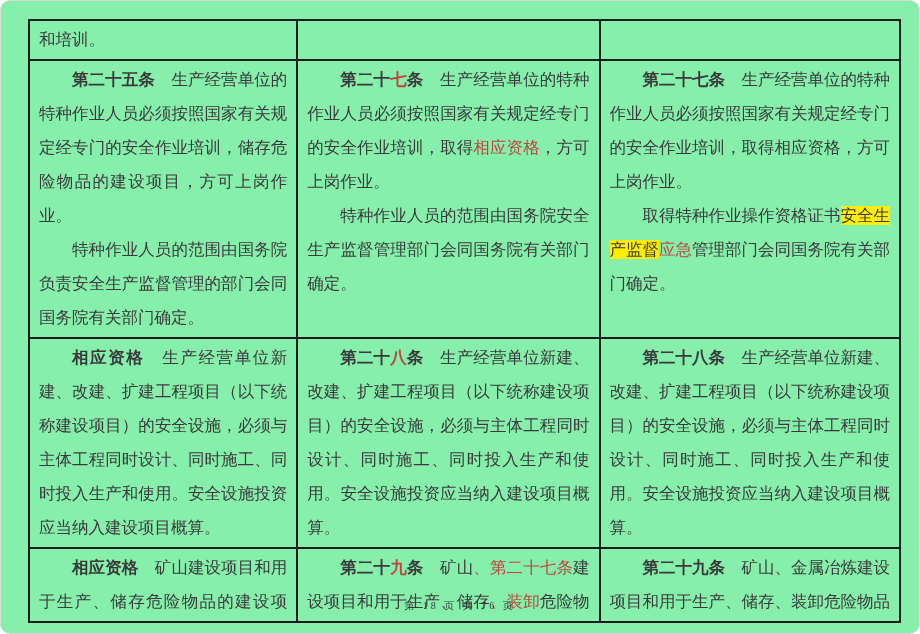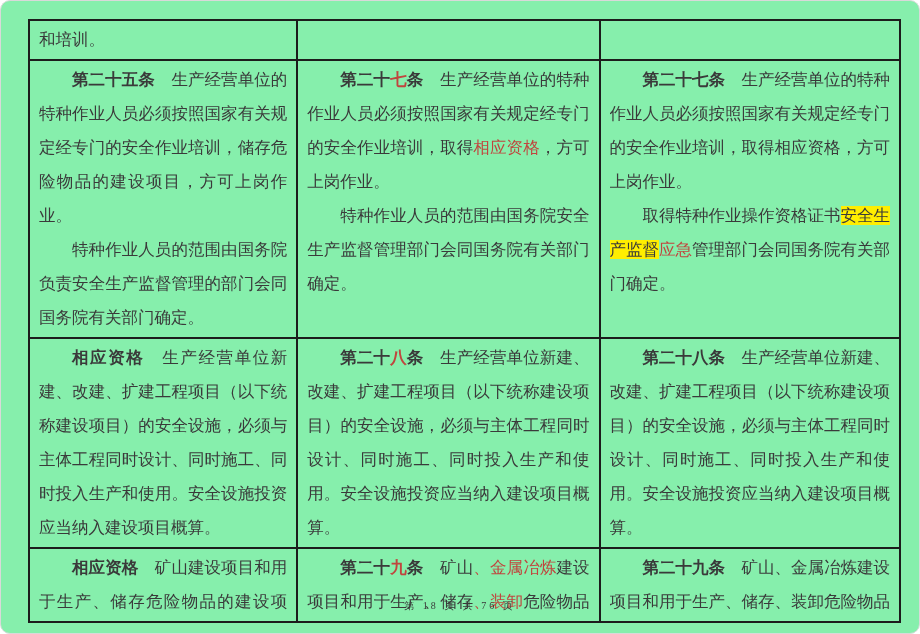--- a/index.html
+++ b/index.html
@@ -118,21 +118,21 @@
         </div>
       </div>
       <div class="tr" style="height: 70px;">
         <div class="td">
           <div class="cell-inner clipped">
             <p class="para"><span class="bold">相应资格</span><span>　矿山建设项目和用于生产、储存危险物品的建设项目，</span></p>
           </div>
         </div>
         <div class="td">
           <div class="cell-inner clipped">
-            <p class="para"><span class="bold">第二十</span><span class="bold red">九</span><span class="bold">条</span><span>　矿山</span><span class="red">、金属冶炼</span><span>建设项目和用于生产、储存</span><span class="red">、装卸</span><span>危险物品的建</span></p>
+            <p class="para"><span class="bold">第二十</span><span class="bold red">九</span><span class="bold">条</span><span>　矿山</span><span class="red">、第二十七条</span><span>建设项目和用于生产、储存</span><span class="red">、装卸</span><span>危险物品的建</span></p>
           </div>
         </div>
         <div class="td">
           <div class="cell-inner clipped">
             <p class="para"><span class="bold">第二十九条</span><span>　矿山、金属冶炼建设项目和用于生产、储存、装卸危险物品的建</span></p>
           </div>
         </div>
       </div>
     </div>
   <div class="footer">第 18 页 共 76 页</div>

